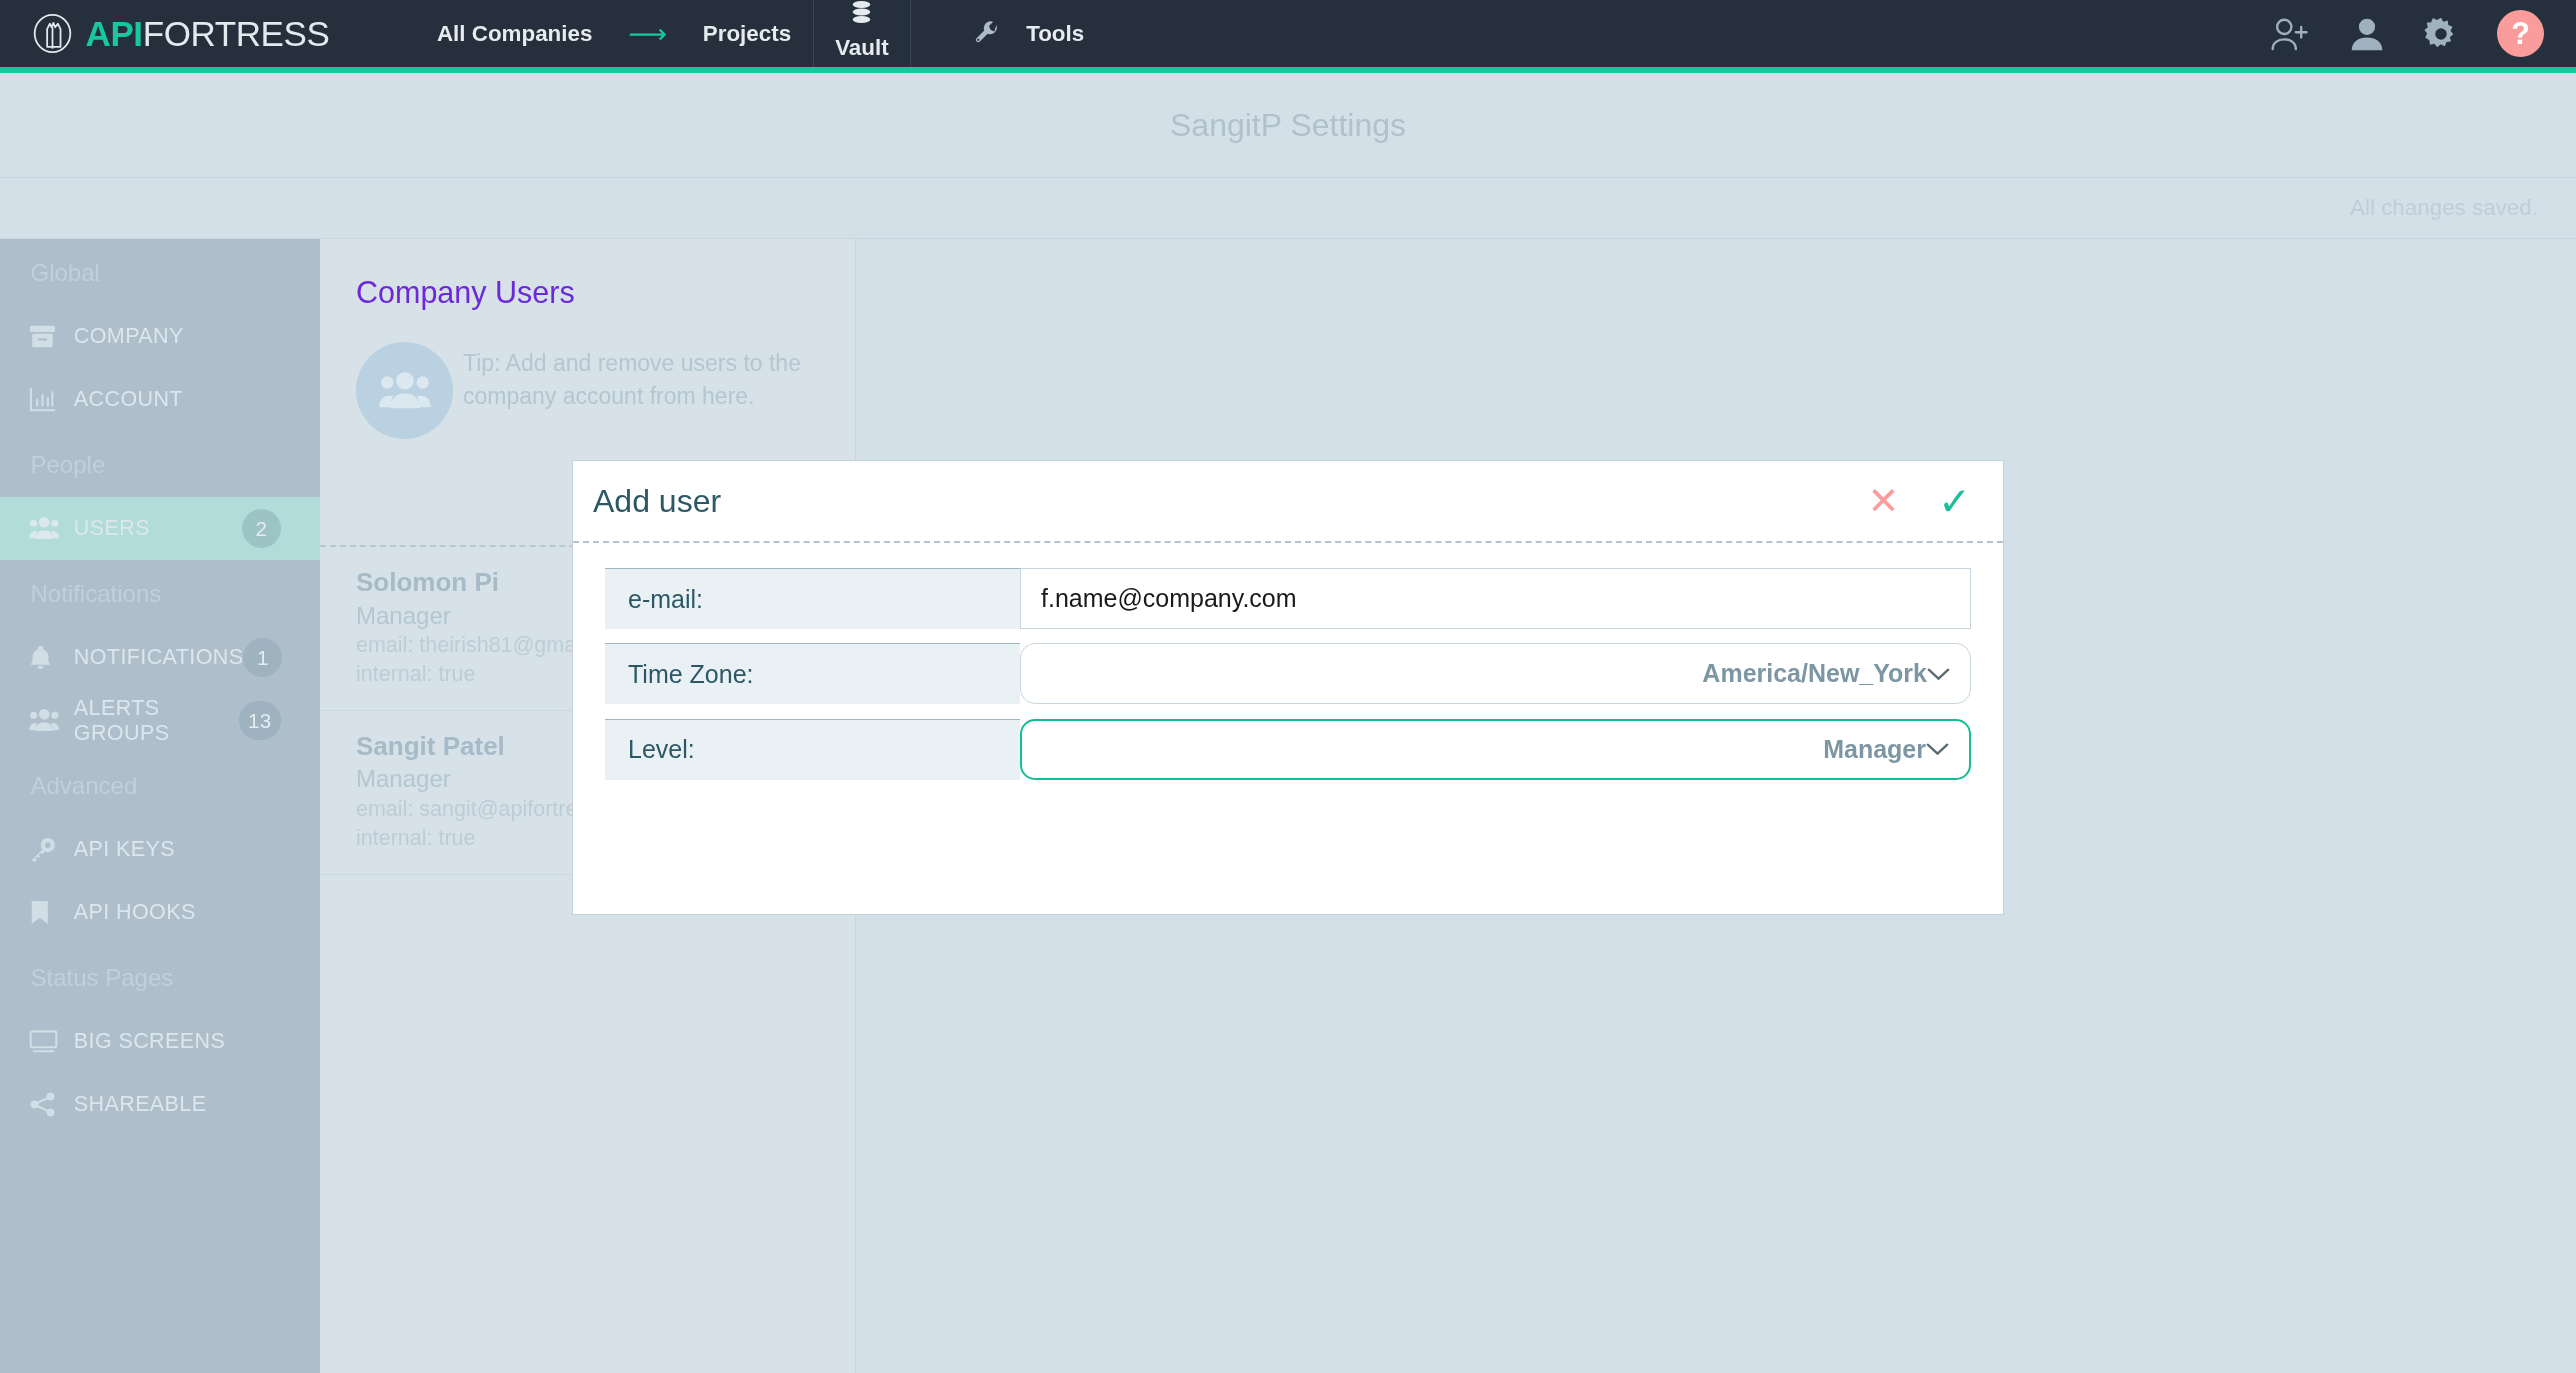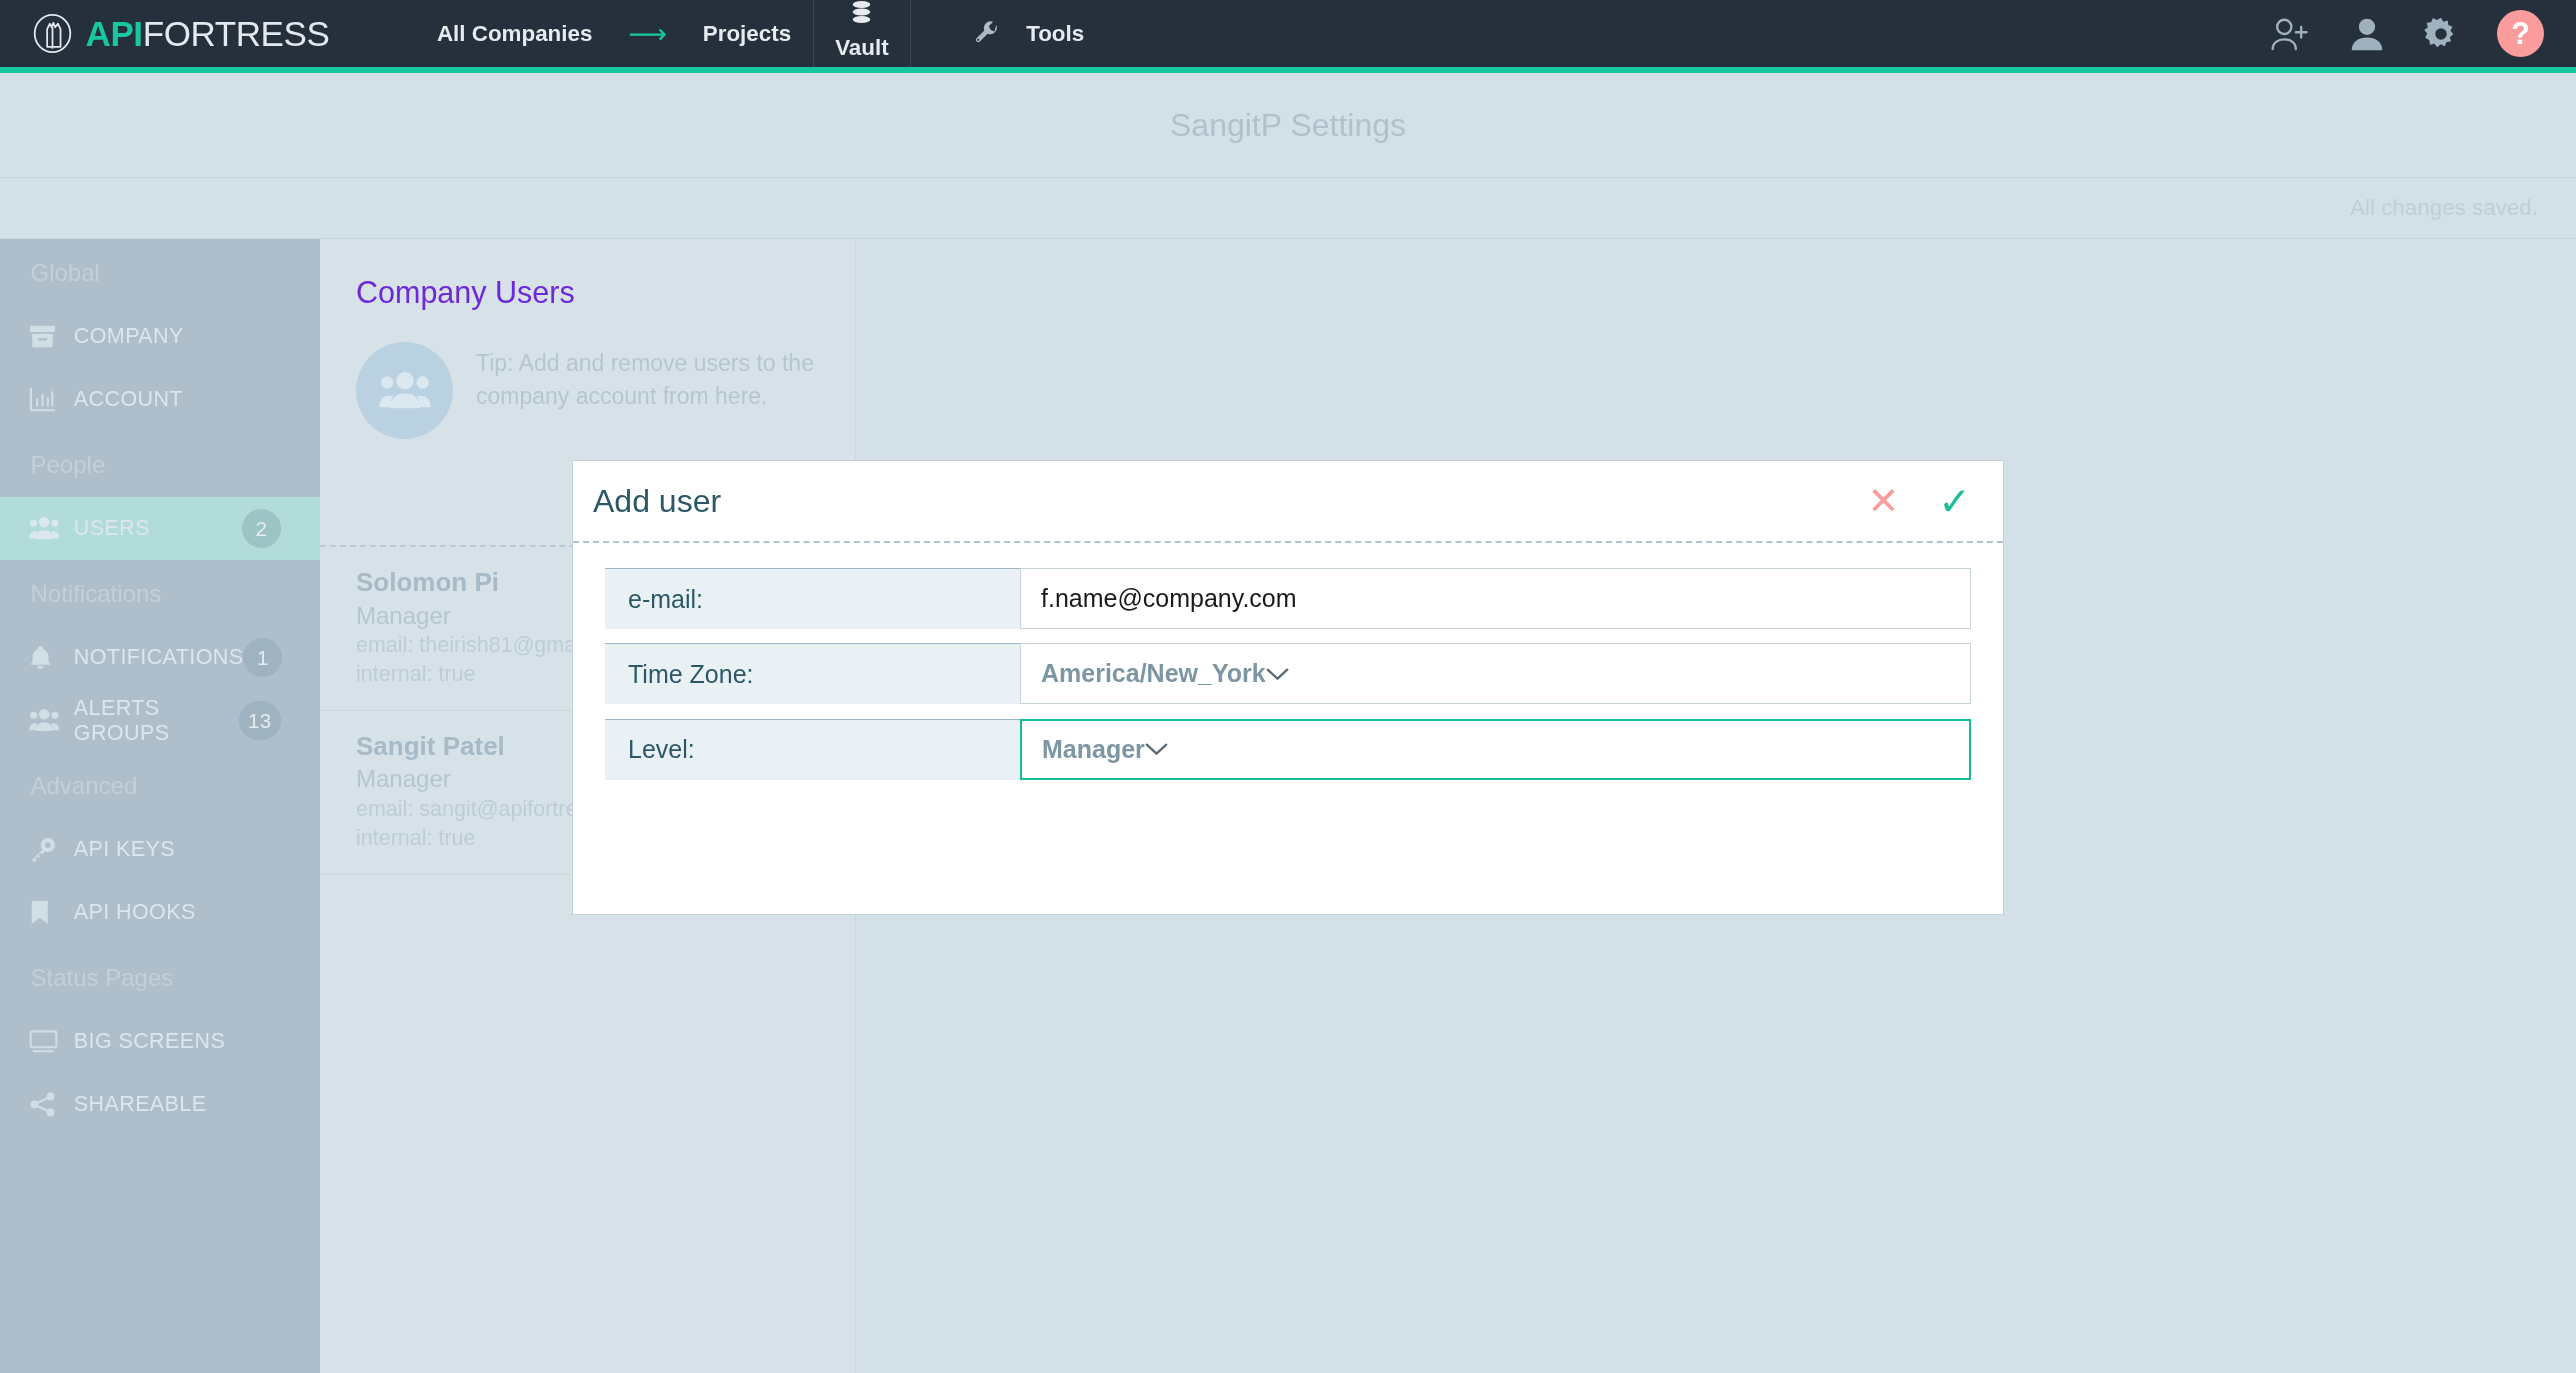--- a/index.html
+++ b/index.html
@@ -122,21 +122,21 @@
     width: 536px; height: 1134px;
     background: #d6e2e8;
     border-right: 1.8px solid #c9d7e0;
   }
   .panel-title {
     font-size: 30.5px; color: #6d28d9;
     padding: 36px 0 0 36px;
   }
   .tip-row {
     display: flex; align-items: flex-start;
-    gap: 23px; padding: 32px 36px 0 36px;
+    gap: 10px; padding: 32px 36px 0 36px;
   }
   .tip-avatar {
     width: 97px; height: 97px; border-radius: 50%;
     background: #b9d1e0; flex: 0 0 97px;
     display: flex; align-items: center; justify-content: center;
   }
   .tip-text {
     font-size: 23px; color: #b4c6d1; line-height: 1.42;
     padding-top: 5.4px;
   }
@@ -187,21 +187,22 @@
   .fvalue {
     flex: 1 1 auto; height: 61px;
     border: 1.8px solid #c8d5dd;
     background: #ffffff;
     display: flex; align-items: center;
     padding: 0 20px;
     font-size: 25px; color: #1a1a1a;
   }
   .fvalue.select {
     color: #7c96a4; font-weight: 700;
-    justify-content: flex-start;
+    justify-content: flex-end;
+    border-radius: 15px;
   }
   .fvalue.focused { border: 2.7px solid #14bd96; }
   .chev { color: #5a6a75; font-size: 23px; line-height: 1; }
 
   .icon-wrap { display: inline-flex; }
 </style>
 </head>
 <body>
 
 <div class="navbar">

